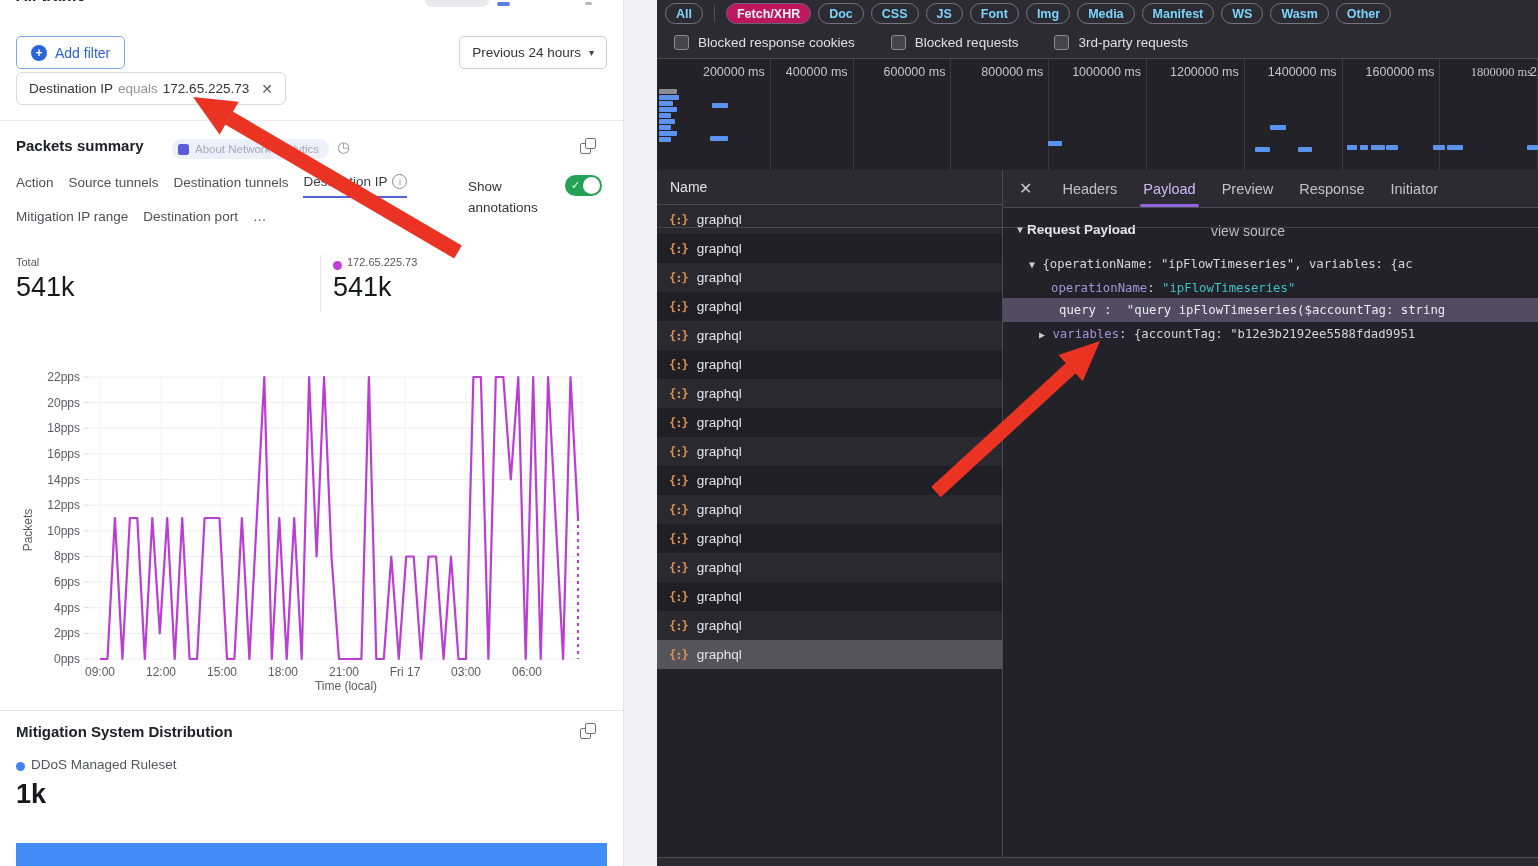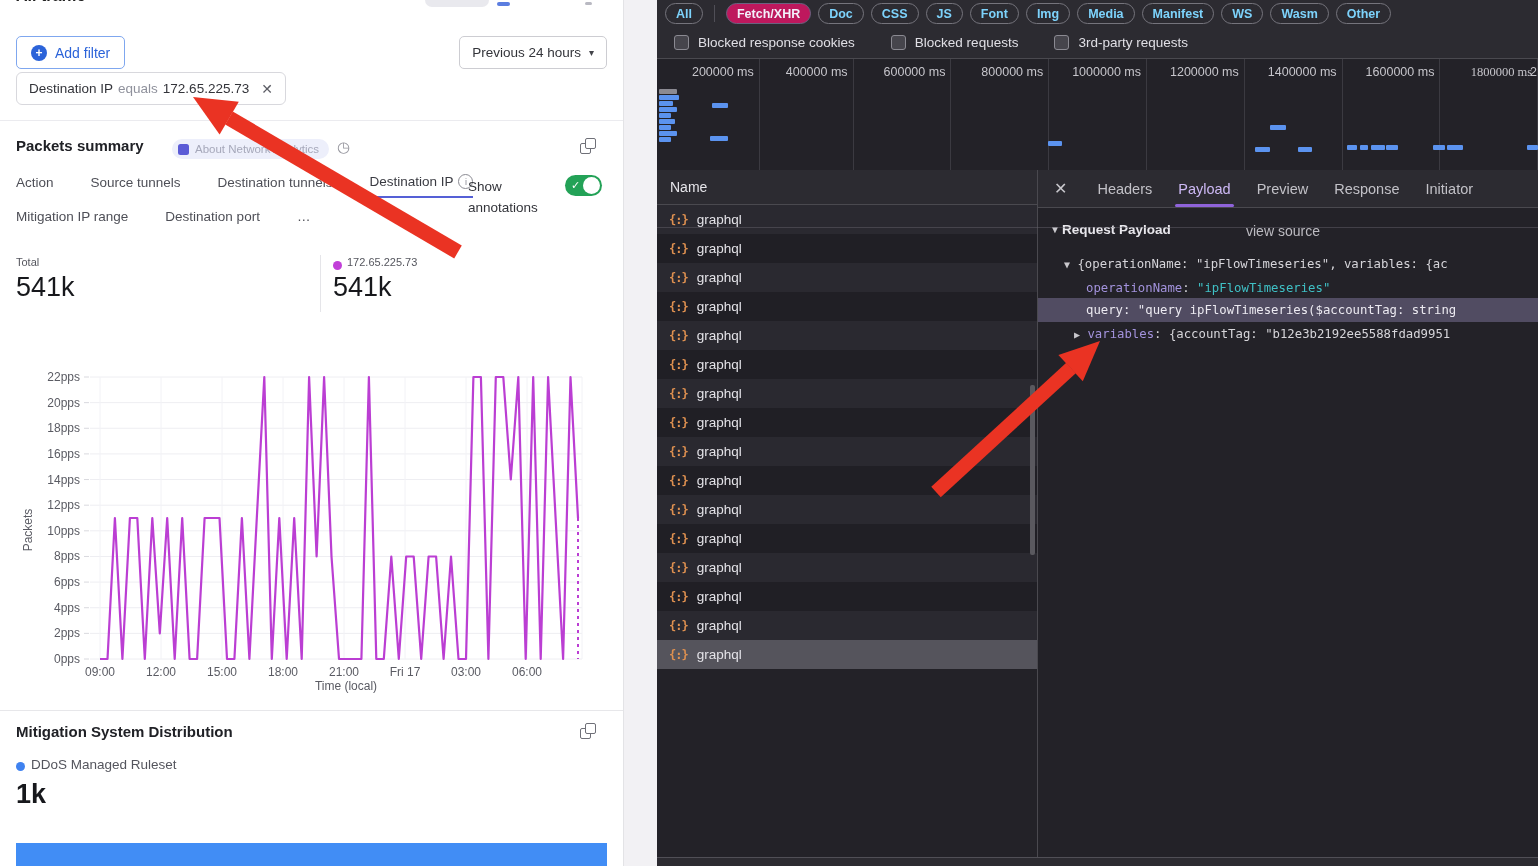--- a/index.html
+++ b/index.html
@@ -23,21 +23,21 @@
   .card-title{position:absolute;left:16px;top:137px;font-size:15px;font-weight:700;color:#202126;}
   #badge{position:absolute;left:172px;top:139px;height:20px;display:flex;align-items:center;gap:6px;background:#edeffb;border-radius:10px;padding:0 10px 0 6px;}
   .badge-ic{width:11px;height:11px;background:#5b5bd6;border-radius:2.5px;}
   .badge-tx{font-size:11.5px;color:#a6a8ba;white-space:nowrap;}
   .clock{position:absolute;left:337px;top:138px;font-size:15px;color:#97979f;}
   .dup-icon{position:absolute;width:16px;height:16px;}
   .dup-icon::before{content:"";position:absolute;left:0;bottom:0;width:9px;height:9px;border:1.5px solid #6f7078;border-radius:2px;}
   .dup-icon::after{content:"";position:absolute;right:0;top:0;width:9px;height:9px;border:1.5px solid #6f7078;border-radius:2px;background:#fff;}
   #pk-dup{left:580px;top:138px;}
   #mit-dup{left:580px;top:723px;}
-  .tabs-row{position:absolute;display:flex;gap:37px;font-size:13.5px;color:#4e4f57;}
+  .tabs-row{position:absolute;display:flex;gap:15px;font-size:13.5px;color:#4e4f57;}
   #tabs1{left:16px;top:174px;}
   #tabs2{left:16px;top:209px;}
   .tab{padding-bottom:7px;cursor:pointer;white-space:nowrap;display:flex;align-items:center;gap:5px;}
   .tab.active{color:#3a3b42;border-bottom:2px solid #5560d6;}
   .info-i{width:13px;height:13px;border:1px solid #8a8a92;border-radius:50%;color:#8a8a92;font-size:9px;display:flex;align-items:center;justify-content:center;}
   #show-ann{position:absolute;left:468px;top:176px;width:92px;font-size:13.5px;color:#33343a;line-height:21px;}
   #toggle{position:absolute;left:565px;top:175px;width:37px;height:21px;border-radius:11px;cursor:pointer;}
   .knob{position:absolute;right:2px;top:2px;width:17px;height:17px;border-radius:50%;background:#fff;}
   .tg-check{position:absolute;left:6px;top:4px;color:#fff;font-size:11px;}
   .stat-label{position:absolute;font-size:11px;color:#55565e;}
@@ -61,21 +61,21 @@
   .pill-sep{width:1px;height:17px;background:#504f57;margin:0 4px;}
   #dt-checks{height:31px;background:#2c2b31;display:flex;align-items:center;gap:36px;padding-left:17px;font-size:13.5px;color:#e0dfe5;border-bottom:1px solid #4a494f;}
   .cb{display:flex;align-items:center;cursor:pointer;}
   .cb-box{width:13px;height:13px;border:1.5px solid #8b8a92;border-radius:3px;background:#46454c;margin-right:9px;}
   #dt-timeline{position:relative;height:111px;background:#232228;border-bottom:1px solid #4a494f;overflow:hidden;}
   .tl-col{position:absolute;top:0;height:100%;border-right:1px solid #3b3a41;}
   .tl-label{position:absolute;right:5px;top:6px;font-size:12.5px;color:#c6c5cb;white-space:nowrap;}
   #tl-overflow{position:absolute;right:1px;top:6px;font-size:12.5px;color:#c6c5cb;}
   .tl-mark{position:absolute;height:5px;border-radius:1px;}
   #dt-main{position:absolute;top:170px;left:0;right:0;bottom:9px;display:flex;}
-  #req-list{width:381px;border-right:1px solid #4a494f;box-sizing:border-box;position:relative;}
+  #req-list{width:346px;border-right:1px solid #4a494f;box-sizing:border-box;position:relative;}
   #list-head{height:35px;background:#2c2b31;border-bottom:1px solid #4a494f;display:flex;align-items:center;padding-left:13px;font-size:14px;color:#e6e5ea;box-sizing:border-box;}
   .req-row{height:29px;display:flex;align-items:center;padding-left:12px;gap:9px;font-size:13.5px;color:#e4e3e8;cursor:pointer;}
   .req-row.odd{background:#2a2930;}
   .req-row.even{background:#201f25;}
   .req-row.selected{background:#55545c;}
   .req-ic{font-family:"DejaVu Sans Mono",monospace;font-size:12px;font-weight:700;color:#de9050;letter-spacing:-1px;}
   #hover-line{position:absolute;left:0;top:227px;width:881px;height:1px;background:#68676e;opacity:.45;pointer-events:none;z-index:5;}
   #scroll-thumb{position:absolute;left:373px;top:215px;width:5px;height:170px;background:#5a595f;border-radius:2px;}
   #detail{flex:1;position:relative;background:#232228;}
   #dtab-row{height:38px;background:#2c2b31;border-bottom:1px solid #4a494f;display:flex;align-items:center;padding-left:16px;gap:26px;box-sizing:border-box;}
@@ -86,21 +86,21 @@
   .tri{color:#c9c8cd;font-size:10px;}
   #pl-section{position:absolute;left:12px;top:52px;font-size:13.5px;font-weight:700;color:#e8e7ec;display:flex;align-items:center;gap:2px;}
   #pl-viewsrc{position:absolute;left:208px;top:53px;font-size:14px;color:#bcbbc1;cursor:pointer;}
   .pl-line{position:absolute;left:0;right:0;height:24px;line-height:24px;font-family:"DejaVu Sans Mono",monospace;font-size:12.3px;white-space:nowrap;overflow:hidden;}
   .jtxt{color:#d6d5da;}
   .jkey{color:#a393dd;}
   .jstr{color:#3fc0c5;}
   .pl-l1{top:82px;padding-left:26px;}
   .pl-l2{top:106px;padding-left:48px;}
   .pl-l3{top:128px;padding-left:48px;background:#514c62;}
-  .pl-l3 span{color:#eceaf1;}
+  .pl-l3 span{color:#eceaf1;margin-left:8px;}
   .pl-l4{top:152px;padding-left:36px;}
   #dt-bottom{position:absolute;left:0;bottom:0;width:100%;height:9px;background:#2c2b31;border-top:1px solid #504f56;box-sizing:border-box;}
   #arrows{position:absolute;left:0;top:0;width:1538px;height:866px;pointer-events:none;z-index:50;}
 </style>
 </head>
 <body>
 
 <div id="screen">
 
   <div id="left">
@@ -273,21 +273,21 @@
           <span class="cb-box"></span>
           <span>Blocked requests</span>
         </div>
         <div class="cb">
           <span class="cb-box"></span>
           <span>3rd-party requests</span>
         </div>
       </div>
     <div id="dt-timeline">
       <span id="tl-overflow">2</span>
-    <div class="tl-col" style="left: 4px; width: 97.8px;">
+    <div class="tl-col" style="left: 15px; width: 97.8px;">
           <span class="tl-label">200000 ms</span>
         </div>
         <div class="tl-col" style="left: 97.8px; width: 97.8px;">
           <span class="tl-label">400000 ms</span>
         </div>
         <div class="tl-col" style="left: 195.6px; width: 97.8px;">
           <span class="tl-label">600000 ms</span>
         </div>
         <div class="tl-col" style="left: 293.4px; width: 97.8px;">
           <span class="tl-label">800000 ms</span>

